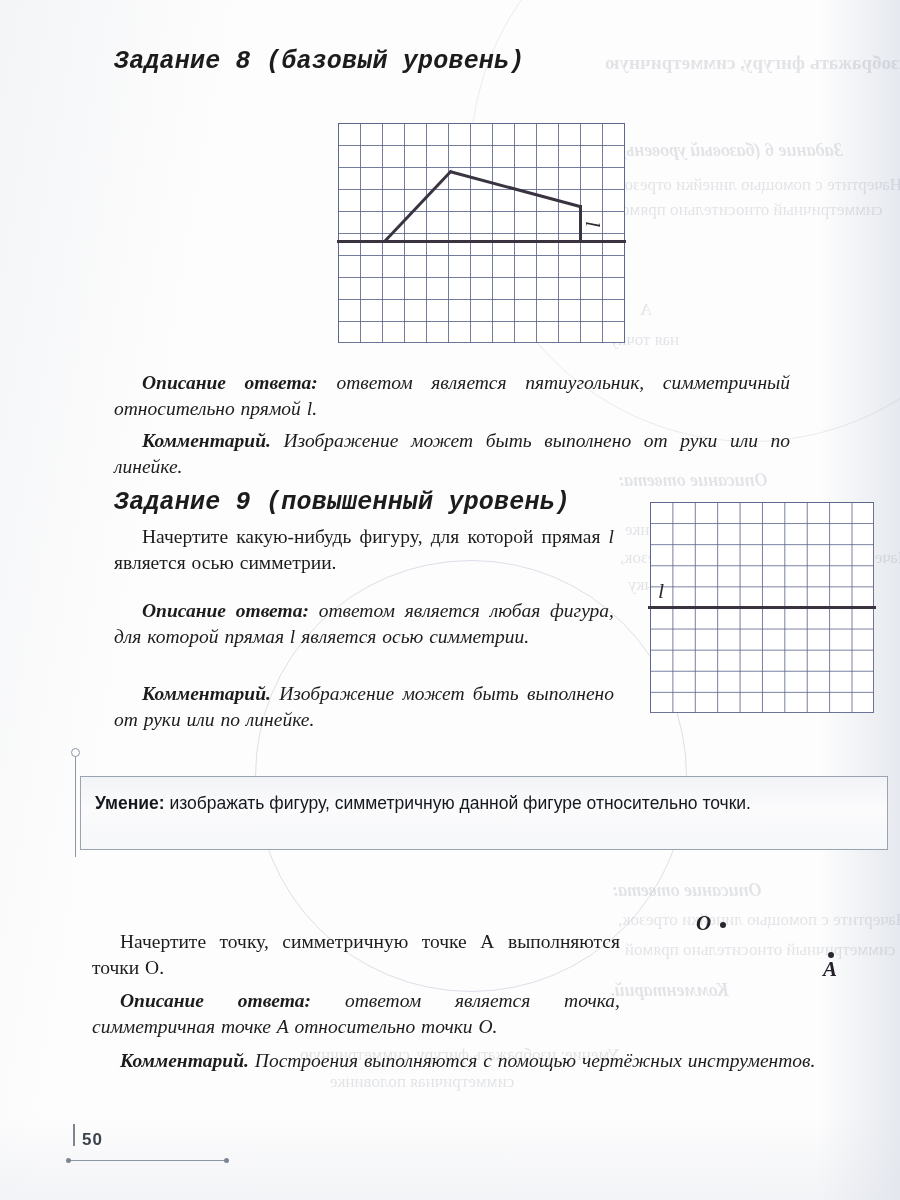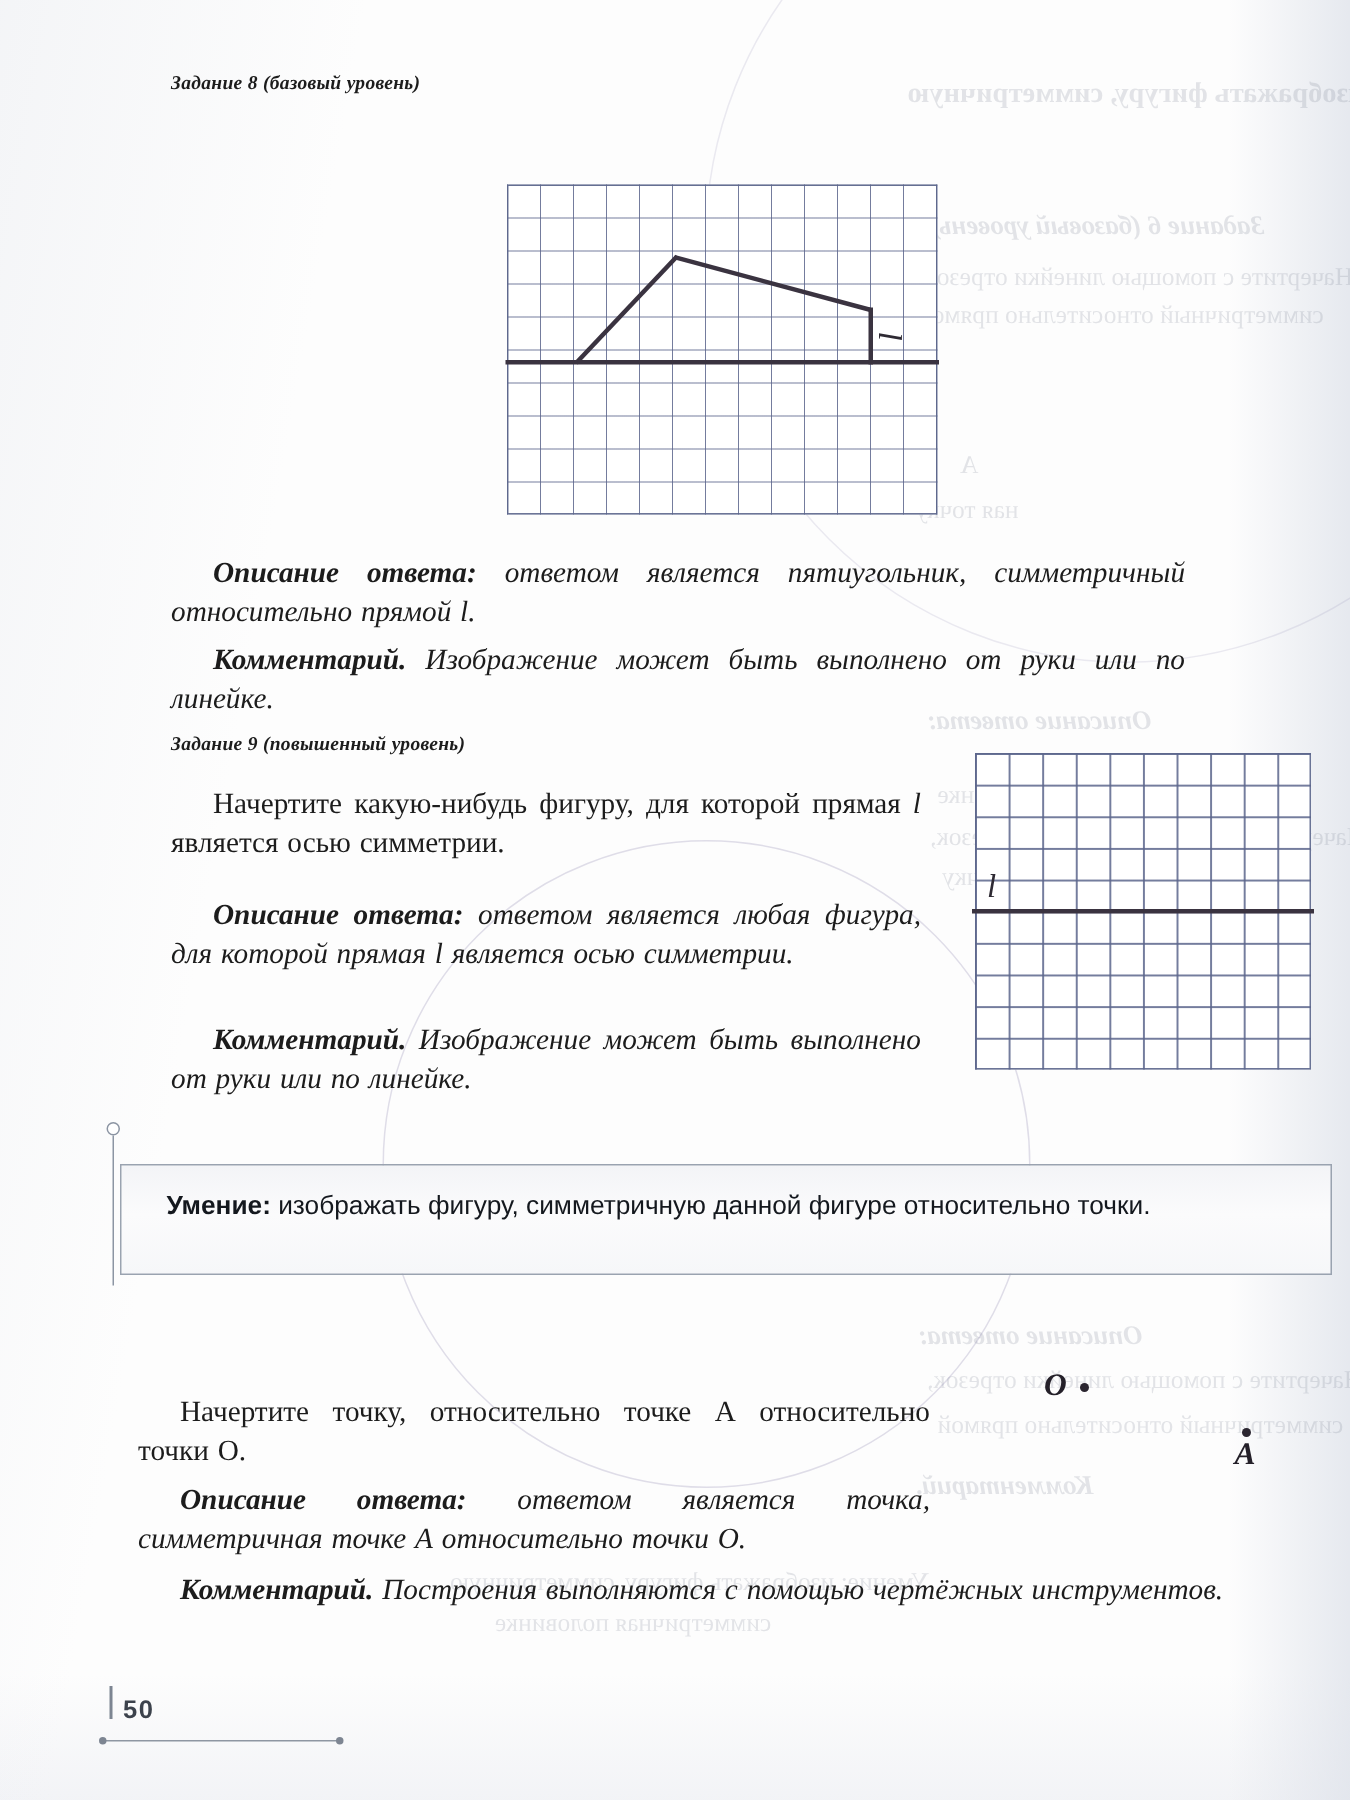--- a/index.html
+++ b/index.html
@@ -38,22 +38,23 @@
     background:transparent;
     pointer-events:none;
   }
 
   .content{position:absolute;left:0;top:0;width:900px;height:1200px;}
 
   
   .task-head{
     position:absolute;
     font-weight:bold;font-style:italic;
-    font-size:13px;
+    font-size:25px;
     letter-spacing:.2px;
+    font-family:Liberation Mono, monospace;
   }
   .para{
     position:absolute;
     font-size:19.5px;
     line-height:25.5px;
     text-align:justify;
     text-align-last:left;
     word-spacing:1px;
   }
   .para.just-full{text-align:justify;}
@@ -197,26 +198,26 @@
     <span class="lead">Описание ответа:</span><span class="ital"> ответом является любая фигура, для которой прямая l является осью симметрии.</span>
   </div>
 
   <div class="para just-full" style="left:114px;top:681px;width:500px;text-indent:28px;">
     <span class="lead">Комментарий.</span><span class="ital"> Изображение может быть выполнено от руки или по линейке.</span>
   </div>
 
   <div class="dot-o" style="left:71px;top:748px;"></div>
   <div class="tick-v" style="left:75px;top:757px;height:100px;"></div>
   <div class="callout" style="left:80px;top:776px;width:808px;height:74px;"></div>
-  <div class="callout-text" style="left:111px;top:791px;width:770px;">
+  <div class="callout-text" style="left:95px;top:791px;width:770px;">
     <b>Умение:</b><span> изображать фигуру, симметричную данной фигуре относительно точки.</span>
   </div>
 
 
-  <div class="para just-full" style="left:92px;top:929px;width:528px;text-indent:28px;">Начертите точку, относительно точке А относительно точки О.</div>
+  <div class="para just-full" style="left:92px;top:929px;width:528px;text-indent:28px;">Начертите точку, симметричную точке А выполняются точки О.</div>
 
   <div class="pt-label" style="left:696px;top:911px;">O</div>
   <div class="pt" style="left:720px;top:922px;"></div>
 
   <div class="pt" style="left:828px;top:952px;"></div>
   <div class="pt-label" style="left:823px;top:957px;">A</div>
 
   <div class="para just-full" style="left:92px;top:1048px;width:798px;text-indent:28px;">
     <span class="lead">Комментарий.</span><span class="ital"> Построения выполняются с помощью чертёжных инструментов.</span>
   </div>

